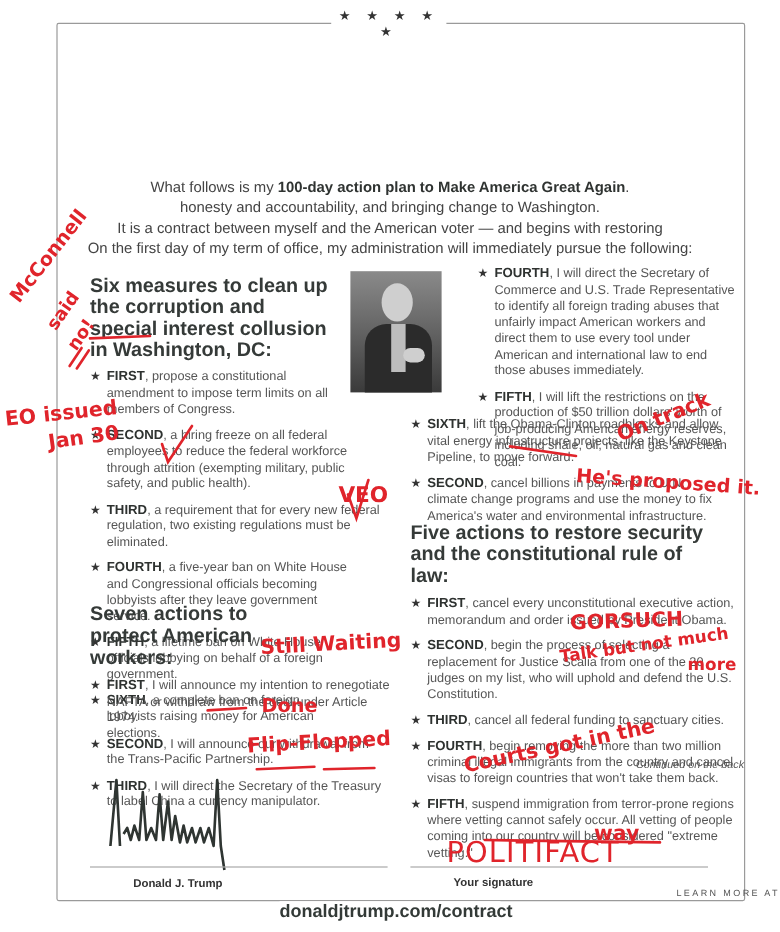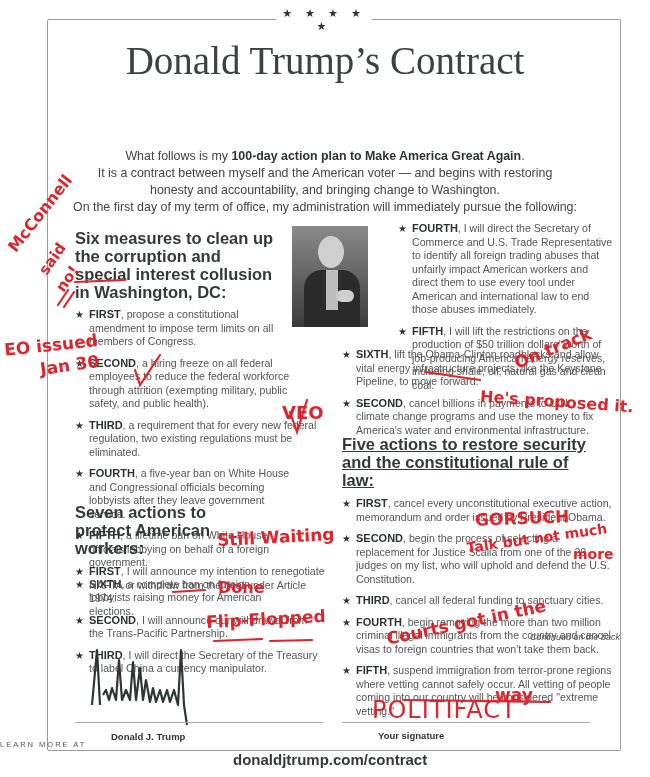--- a/index.html
+++ b/index.html
@@ -14,41 +14,40 @@
   .item{position:relative;padding-left:14px;font-size:10.6px;line-height:13.5px;color:#555;margin-top:8px;}
   .item .star{position:absolute;left:0;top:0;color:#333;font-size:10px;}
   .item b{color:#2e3230;font-size:11px;}
   .photo{position:absolute;left:292px;top:226px;width:76px;height:101px;background:linear-gradient(180deg,#8a8a8a 0%,#6b6b6b 40%,#3a3a3a 100%);overflow:hidden;}
   .photo .head{position:absolute;left:26px;top:10px;width:26px;height:32px;border-radius:50%;background:#cfcfcf;}
   .photo .body{position:absolute;left:12px;top:44px;width:56px;height:70px;border-radius:18px 18px 0 0;background:#2b2b2b;}
   .photo .shirt{position:absolute;left:34px;top:44px;width:12px;height:40px;background:#bdbdbd;}
   .photo .hand{position:absolute;left:44px;top:64px;width:18px;height:12px;border-radius:6px;background:#cfcfcf;}
   .sigline{position:absolute;top:722px;height:1px;background:#aaa;}
   .siglabel{position:absolute;top:731px;font-size:9.5px;font-weight:bold;color:#333;padding-left:36px;}
-  .learn{position:absolute;top:770px;left:0;width:650px;text-align:left;font-size:7.5px;letter-spacing:2px;color:#555;}
+  .learn{position:absolute;top:770px;left:0;width:650px;text-align:right;font-size:7.5px;letter-spacing:2px;color:#555;}
   .learn{top:740px;}
   .url{position:absolute;top:751px;left:233px;width:184px;background:#fff;text-align:center;font-size:15px;font-weight:bold;color:#333a37;}
   .note{position:absolute;color:#e0242b;font-family:"DejaVu Sans",sans-serif;font-weight:bold;white-space:nowrap;}
   .cont{position:absolute;left:530px;top:632px;font-size:9px;font-style:italic;color:#555;}
   svg.ink{position:absolute;left:0;top:0;}
 </style>
 </head>
 <body>
 
 <div class="frame"></div>
 <div class="stars">★ ★ ★ ★ ★</div>
 
 <div class="title">
-  <div>Donald Trump’s Contract</div>
 </div>
 
 <div class="intro">
   <div><span>What follows is my </span><b>100-day action plan to Make America Great Again</b><span>.</span></div>
+  <div>honesty and accountability, and bringing change to Washington.</div>
   <div>It is a contract between myself and the American voter — and begins with restoring</div>
-  <div>honesty and accountability, and bringing change to Washington.</div>
   <div>On the first day of my term of office, my administration will immediately pursue the following:</div>
 </div>
 
 <div class="col" style="left:75px;top:229px;width:215px;">
   <h2 style="width:200px;">Six measures to clean up the corruption and special interest collusion in Washington, DC:</h2>
   <div class="item" style="margin-top:7px"><span class="star">★</span><b>FIRST</b><span>, propose a constitutional amendment to impose term limits on all members of Congress.</span></div>
   <div class="item"><span class="star">★</span><b>SECOND</b><span>, a hiring freeze on all federal employees to reduce the federal workforce through attrition (exempting military, public safety, and public health).</span></div>
   <div class="item" style="width:230px;"><span class="star">★</span><b>THIRD</b><span>, a requirement that for every new federal regulation, two existing regulations must be eliminated.</span></div>
   <div class="item"><span class="star">★</span><b>FOURTH</b><span>, a five-year ban on White House and Congressional officials becoming lobbyists after they leave government service.</span></div>
   <div class="item"><span class="star">★</span><b>FIFTH</b><span>, a lifetime ban on White House officials lobbying on behalf of a foreign government.</span></div>
@@ -72,21 +71,21 @@
 <div class="col" style="left:398px;top:222px;width:215px;">
   <div class="item" style="margin-top:0"><span class="star">★</span><b>FOURTH</b><span>, I will direct the Secretary of Commerce and U.S. Trade Representative to identify all foreign trading abuses that unfairly impact American workers and direct them to use every tool under American and international law to end those abuses immediately.</span></div>
   <div class="item"><span class="star">★</span><b>FIFTH</b><span>, I will lift the restrictions on the production of $50 trillion dollars' worth of job-producing American energy reserves, including shale, oil, natural gas and clean coal.</span></div>
 </div>
 <div class="col" style="left:342px;top:340px;width:265px;">
   <div class="item"><span class="star">★</span><b>SIXTH</b><span>, lift the Obama-Clinton roadblocks and allow vital energy infrastructure projects, like the Keystone Pipeline, to move forward.</span></div>
   <div class="item"><span class="star">★</span><b>SECOND</b><span>, cancel billions in payments to U.N. climate change programs and use the money to fix America's water and environmental infrastructure.</span></div>
 </div>
 
 <div class="col" style="left:342px;top:435px;width:270px;">
-  <h2 style="width:260px;text-decoration:underline;">Five actions to restore security and the constitutional rule of law:</h2>
+  <h2 style="width:260px;">Five actions to restore security and the constitutional rule of law:</h2>
   <div class="item"><span class="star">★</span><b>FIRST</b><span>, cancel every unconstitutional executive action, memorandum and order issued by President Obama.</span></div>
   <div class="item"><span class="star">★</span><b>SECOND</b><span>, begin the process of selecting a replacement for Justice Scalia from one of the 20 judges on my list, who will uphold and defend the U.S. Constitution.</span></div>
   <div class="item"><span class="star">★</span><b>THIRD</b><span>, cancel all federal funding to sanctuary cities.</span></div>
   <div class="item"><span class="star">★</span><b>FOURTH</b><span>, begin removing the more than two million criminal illegal immigrants from the country and cancel visas to foreign countries that won't take them back.</span></div>
   <div class="item"><span class="star">★</span><b>FIFTH</b><span>, suspend immigration from terror-prone regions where vetting cannot safely occur. All vetting of people coming into our country will be considered "extreme vetting."</span></div>
 </div>
 <div class="cont">Continued on the back</div>
 
 <svg class="ink" width="650" height="777">
   <path d="M92,705 L97,650 L100,705 M103,695 L106,690 L109,700 L112,688 L116,700 L119,660 L122,700 L126,690 L130,700 L133,662 L136,700 L140,668 L143,700 L146,680 L150,702 L153,688 L156,702 L160,690 L163,702 L167,690 L170,702 L174,690 L178,705 L181,650 L184,705 L187,725" fill="none" stroke="#2f3532" stroke-width="2.2" stroke-linejoin="round"></path>

